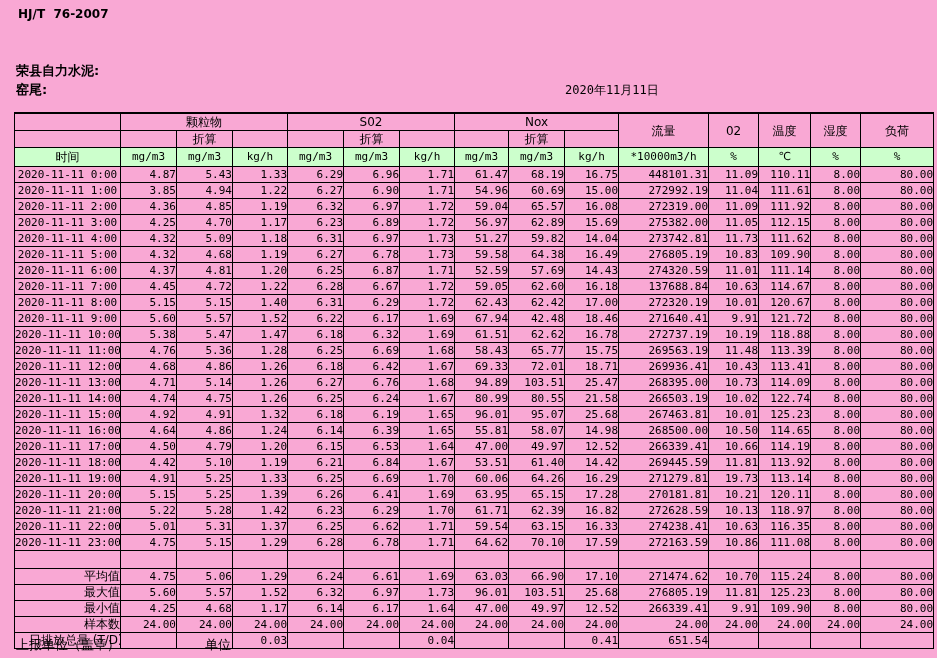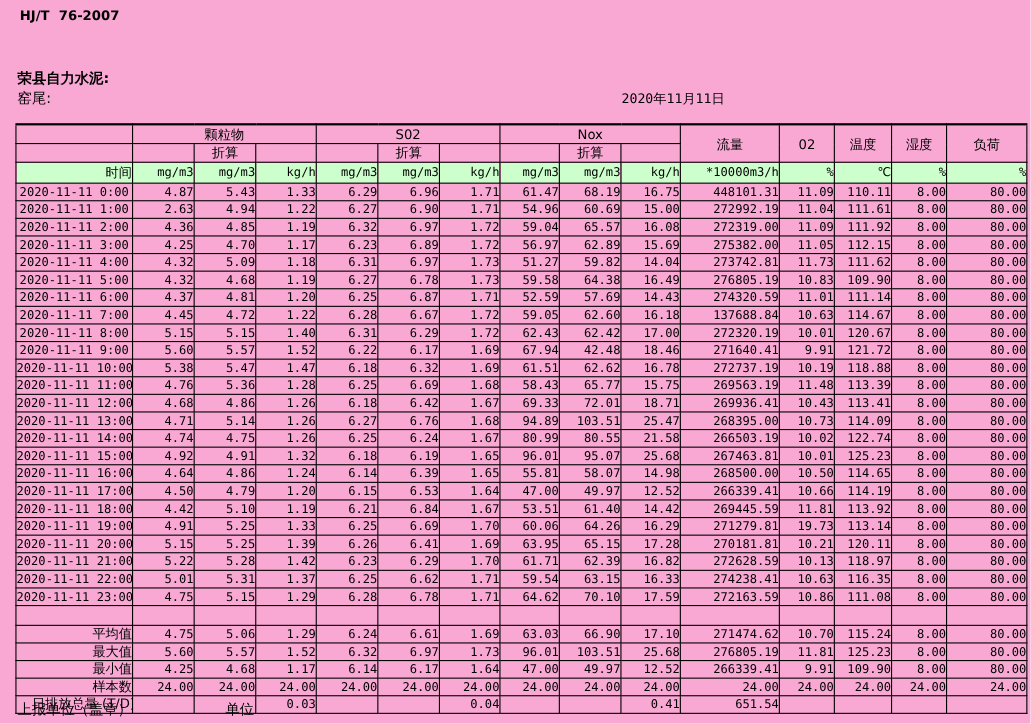--- a/index.html
+++ b/index.html
@@ -20,21 +20,21 @@
     text-align:center;font-weight:bold;font-size:16px;
     font-family:"DejaVu Sans",sans-serif;letter-spacing:1px;
   }
   .company{
     position:absolute;left:16px;top:62px;
     font-weight:bold;font-size:13px;
     font-family:"DejaVu Sans",sans-serif;
   }
   .location{
     position:absolute;left:16px;top:81px;
-    font-weight:normal;font-size:13px;
+    font-weight:bold;font-size:13px;
     font-family:"DejaVu Sans",sans-serif;
   }
   .date{
     position:absolute;left:565px;top:82px;
     font-size:12px;
   }
   table.report{
     position:absolute;left:14px;top:112px;
     border-collapse:collapse;table-layout:fixed;
     width:919px;
@@ -43,21 +43,21 @@
   table.report td{
     border:1px solid #000;
     overflow:hidden;white-space:nowrap;
     padding:0;
   }
   tr.h1 td, tr.h2 td{
     height:16px;line-height:16px;text-align:center;
     font-size:12px;font-family:"DejaVu Sans",sans-serif;
   }
   tr.h3 td{
-    height:18px;line-height:18px;text-align:right;
+    height:18px;line-height:18px;text-align:center;
     font-size:11px;background:var(--header-green,#ccffcc);
   }
   tr.h3 td:first-child{font-size:12px;font-family:"DejaVu Sans",sans-serif;}
   td.time{
     height:15px;line-height:15px;text-align:center;
     font-size:11px;white-space:pre;
   }
   td.num{
     height:15px;line-height:15px;text-align:right;
     font-size:11px;padding-right:7px;
@@ -154,21 +154,21 @@
           <td class="num">68.19</td>
           <td class="num">16.75</td>
           <td class="num">448101.31</td>
           <td class="num">11.09</td>
           <td class="num">110.11</td>
           <td class="num">8.00</td>
           <td class="num">80.00</td>
         </tr>
         <tr>
           <td class="time">2020-11-11  1:00</td>
-          <td class="num">2.63</td>
+          <td class="num">3.85</td>
           <td class="num">4.94</td>
           <td class="num">1.22</td>
           <td class="num">6.27</td>
           <td class="num">6.90</td>
           <td class="num">1.71</td>
           <td class="num">54.96</td>
           <td class="num">60.69</td>
           <td class="num">15.00</td>
           <td class="num">272992.19</td>
           <td class="num">11.04</td>

